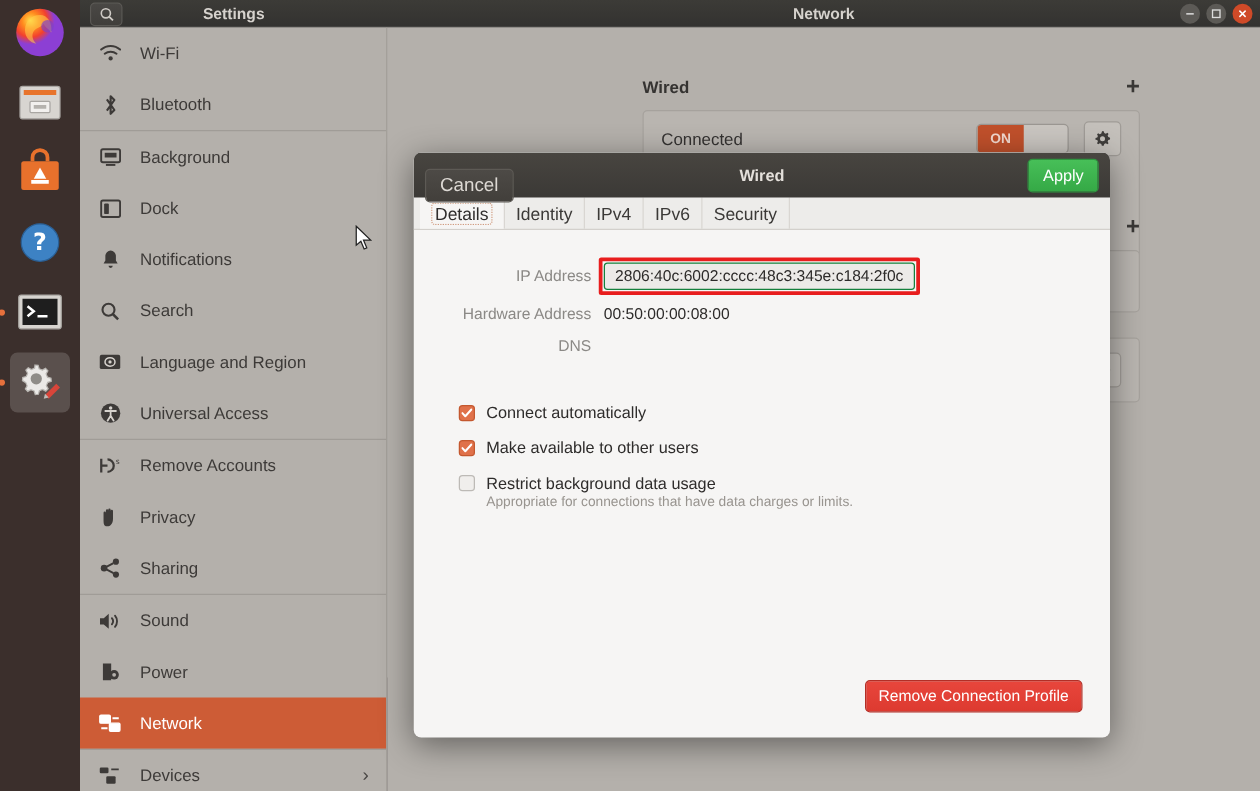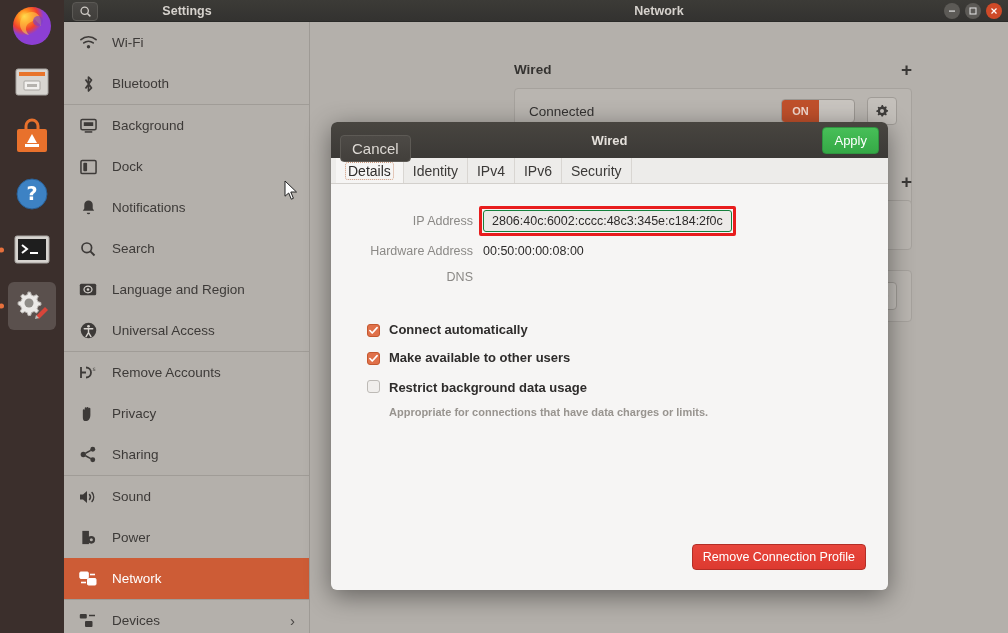--- a/index.html
+++ b/index.html
@@ -181,21 +181,21 @@
   .check-row { display: flex; align-items: flex-start; margin-bottom: 13px; }
   .cbox {
     width: 13px; height: 13px; border-radius: 3px; margin-right: 9px;
     margin-top: 2px; flex: none;
     display: flex; align-items: center; justify-content: center;
   }
   .cbox.on { background: #e0714a; border: 1px solid #c4582f; color: #fff; }
   .cbox.off { background: #f0eeec; border: 1px solid #bdbab6; }
   .cbox svg { display: block; }
   .check-label { font-size: 13px; color: #2e2c2b; }
-  .check-sub { font-size: 11px; color: #98948f; margin-top: 10px; }
+  .check-sub { font-size: 11px; color: #98948f; margin-top: 0; }
   #remove-btn {
     position: absolute; right: 22px; bottom: 20px;
     background: linear-gradient(#e8463c, #dd3a30);
     border: 1px solid #b32e26; border-radius: 4px;
     color: #fff; font-size: 12.5px; padding: 5px 10px;
   }
   #cursor { position: absolute; left: 284px; top: 180px; }
 </style>
 </head>
 <body>
@@ -543,21 +543,21 @@
             <div class="form-label">Hardware Address</div>
             <div class="form-value">00:50:00:00:08:00</div>
           </div>
 
           <div class="form-row" style="margin-top:12px;">
             <div class="form-label">DNS</div>
             <div class="form-value"></div>
           </div>
         </div>
 
-        <div style="padding:30px 0 0 36px;font-weight:bold;">
+        <div style="padding:30px 0 0 36px;">
           <div class="check-row">
             <span class="cbox on">
               <svg width="9" height="9" viewBox="0 0 10 10">
                   <path d="M1 5l2.6 2.8L9 1.8" fill="none" stroke="#fff" stroke-width="1.8" stroke-linecap="round" stroke-linejoin="round"></path>
                 </svg>
             </span>
             <span class="check-label">Connect automatically</span>
           </div>
 
           <div class="check-row">

